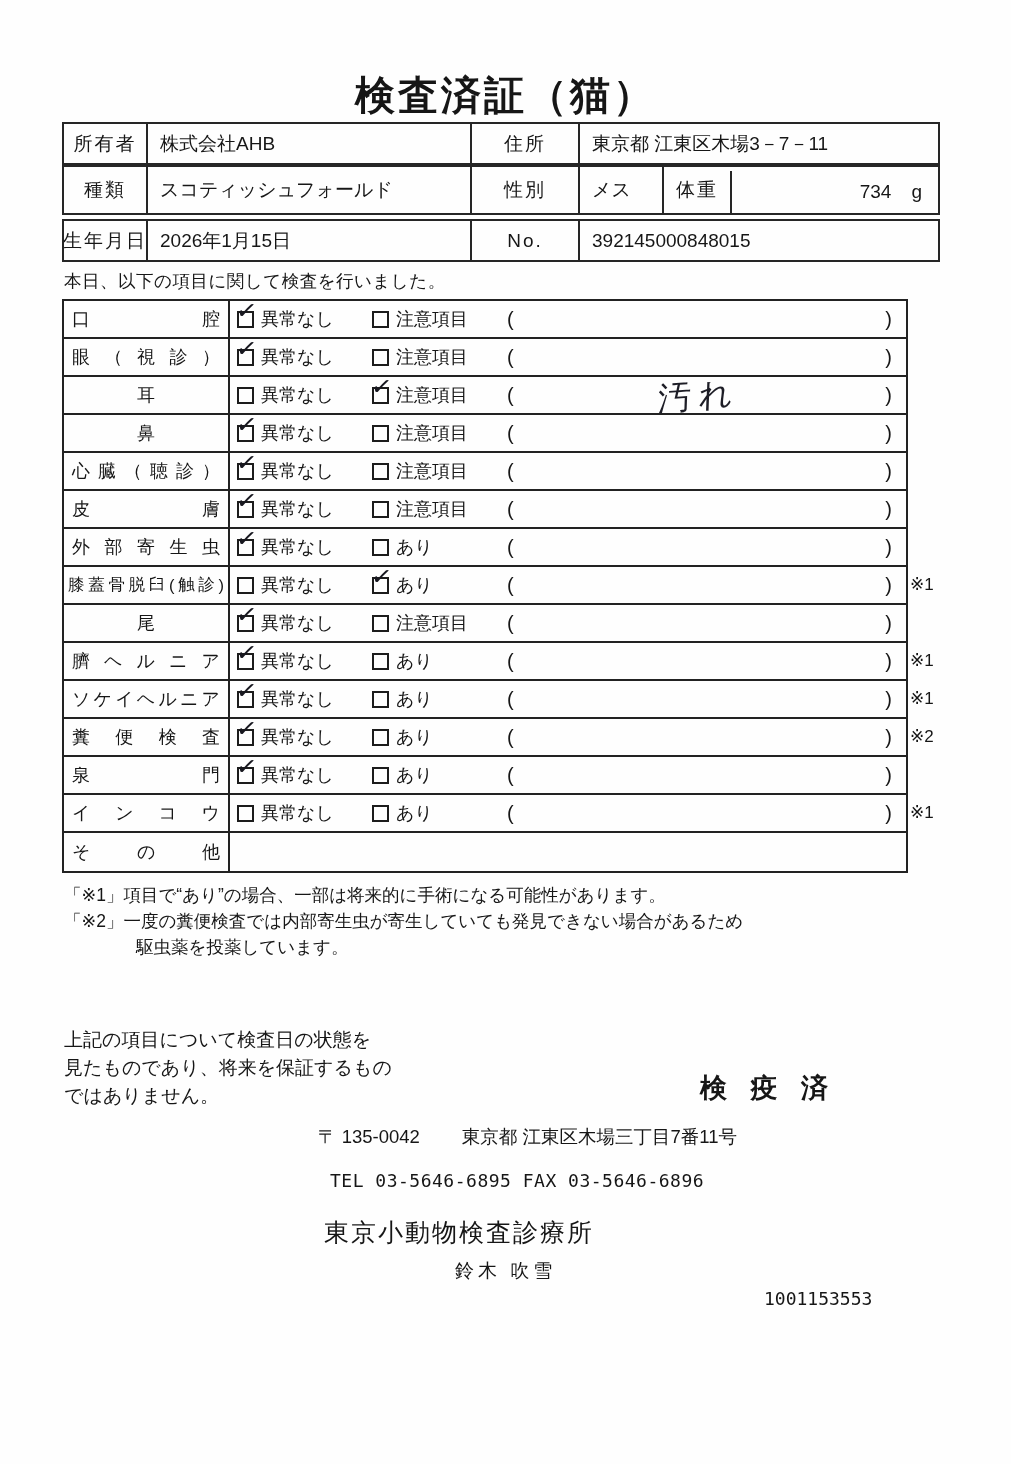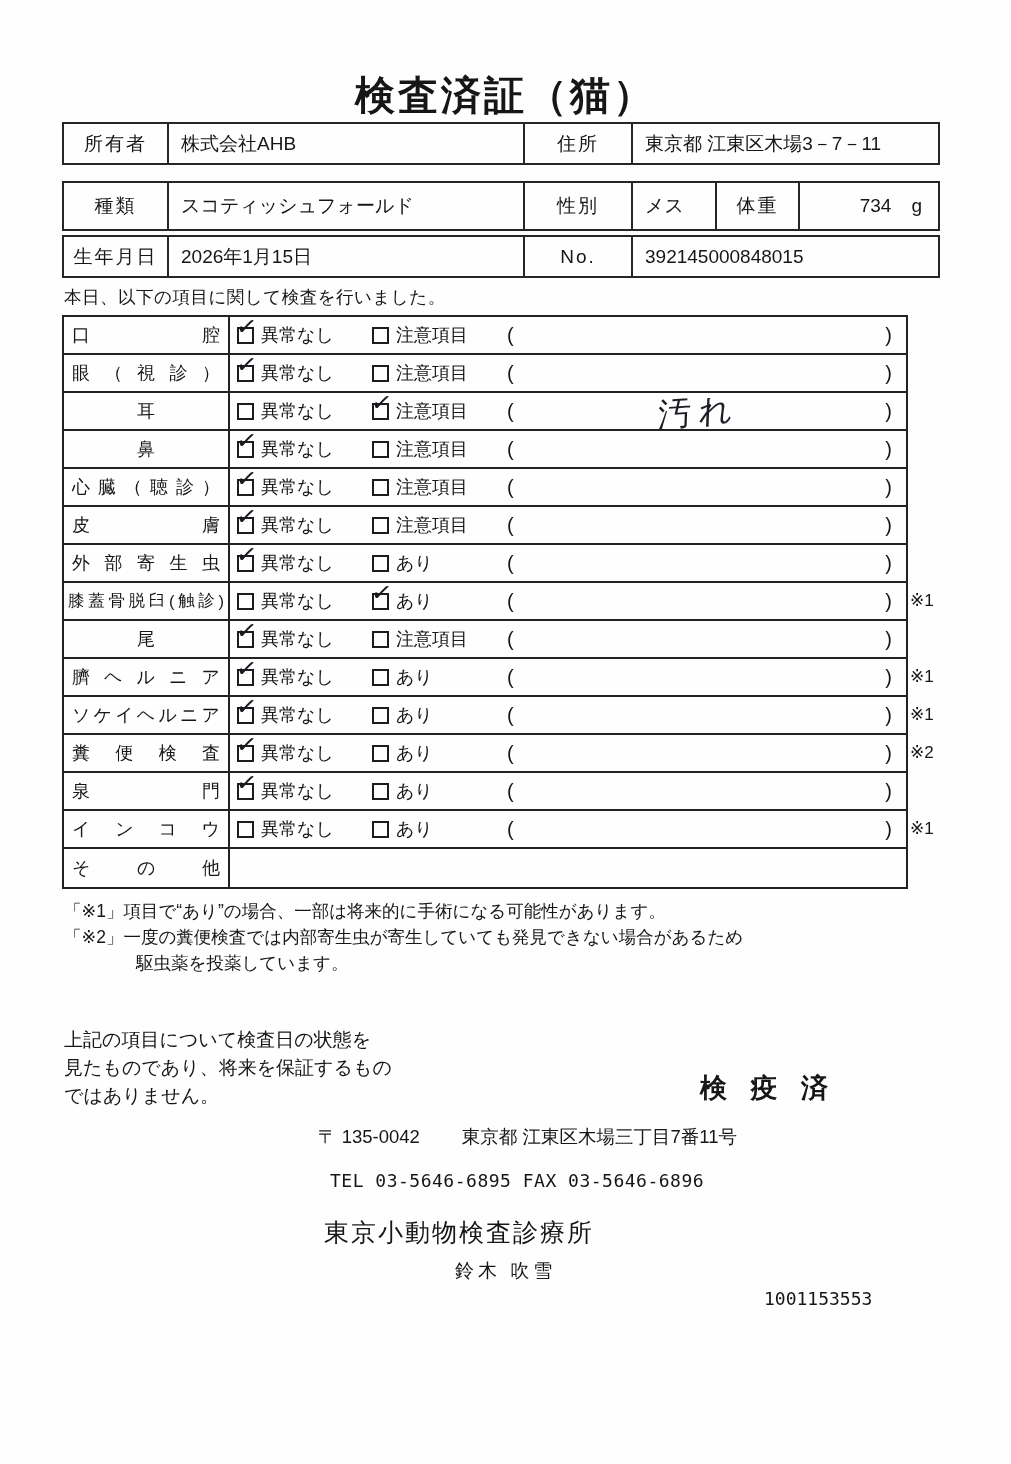--- a/index.html
+++ b/index.html
@@ -35,37 +35,37 @@
   .info-table{
     margin-left:62px;
     width:878px;
     display:flex;
     border:2px solid #262626;
     box-sizing:border-box;
     font-size:19px;
     align-items:stretch;
   }
   .info-table.owner{margin-top:8px;}
-  .info-table.breed{margin-top:16px;}
+  .info-table.breed{align-items:flex-end;}
   .info-table.birth{margin-top:4px;}
   .cell{
     box-sizing:border-box;
     border-left:2px solid #262626;
     padding:7px 10px 6px 12px;
     display:flex;align-items:center;
     overflow:hidden;white-space:nowrap;
   }
   .info-table.breed .cell{padding-top:10px;padding-bottom:10px;}
   .cell:first-child{border-left:none;}
   .cell.head{justify-content:center;letter-spacing:2px;padding-left:4px;padding-right:4px;}
-  .w-label{width:103px;flex:none;}
-  .w-val{width:356px;flex:none;}
+  .w-label{width:82px;flex:none;}
+  .w-val{width:324px;flex:none;}
   .w-small{width:108px;flex:none;}
   .w-sex{width:84px;flex:none;}
-  .w-weight{width:83px;flex:none;}
+  .w-weight{width:68px;flex:none;}
   .w-rest{flex:1;}
   .cell.weight-val{justify-content:flex-end;gap:20px;padding-right:16px;}
   
   .intro{
     margin:7px 6px 0 64px;
     font-size:17.5px;
     letter-spacing:0.5px;
   }
   
   .exam-table{

